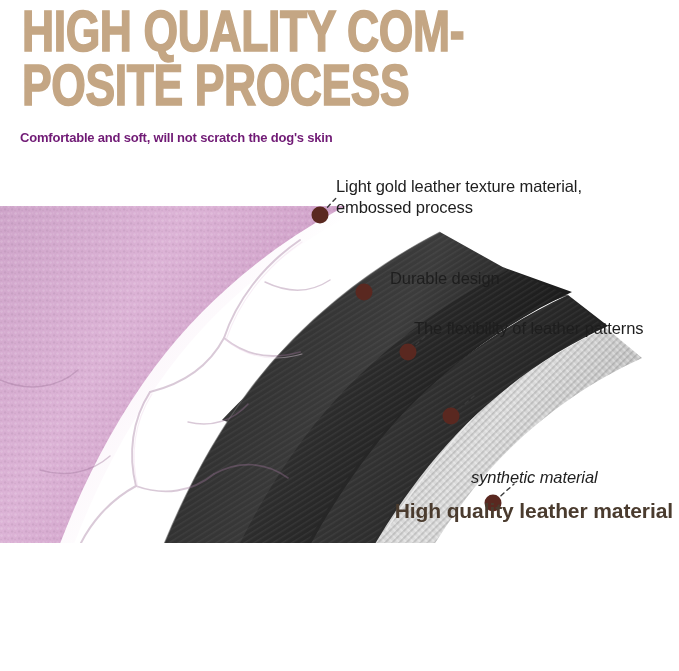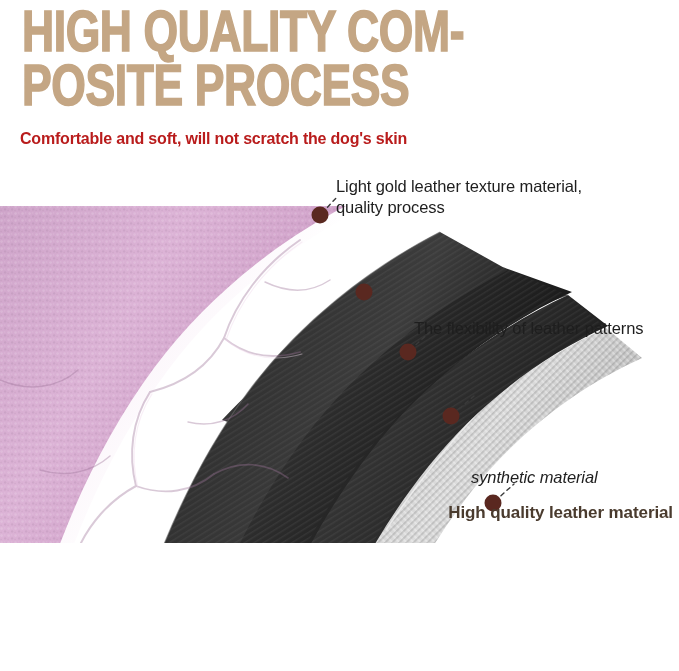--- a/index.html
+++ b/index.html
@@ -33,33 +33,33 @@
     transform: scaleX(0.78);
     transform-origin: left top;
     white-space: pre-line;
     -webkit-text-stroke: 1.6px #c4a684;
   }
 
   .subtitle {
     position: absolute;
     left: 20px;
     top: 130px;
-    color: #b91c1c;
-    font-size: 16px;
+    color: #701a75;
+    font-size: 13px;
     font-weight: 700;
     letter-spacing: -0.2px;
     white-space: nowrap;
   }
 
   .bottom-caption {
     position: absolute;
     right: 6px;
     bottom: 20px;
     color: #4a3b2e;
-    font-size: 17px;
+    font-size: 21px;
     font-weight: 700;
     letter-spacing: -0.1px;
     white-space: nowrap;
   }
 
   
   .artwork {
     position: absolute;
     left: 0;
     top: 170px;
@@ -334,19 +334,20 @@
     <g>
       <circle cx="320" cy="215" r="8.5" fill="#5a2820"></circle>
       <circle cx="364" cy="292" r="8.5" fill="#5a2820"></circle>
       <circle cx="408" cy="352" r="8.5" fill="#5a2820"></circle>
       <circle cx="451" cy="416" r="8.5" fill="#5a2820"></circle>
       <circle cx="493" cy="503" r="8.5" fill="#5a2820"></circle>
     </g>
   </svg>
 
   <div class="callout c0">Light gold leather texture material,
-quality process</div>
+embossed process</div>
+  <div class="callout c1">Durable design</div>
   <div class="callout c2">The flexibility of leather patterns</div>
   <div class="callout c4">synthetic material</div>
 
   <div class="bottom-caption">High quality leather material</div>
 
 </div>
 
 </body></html>

